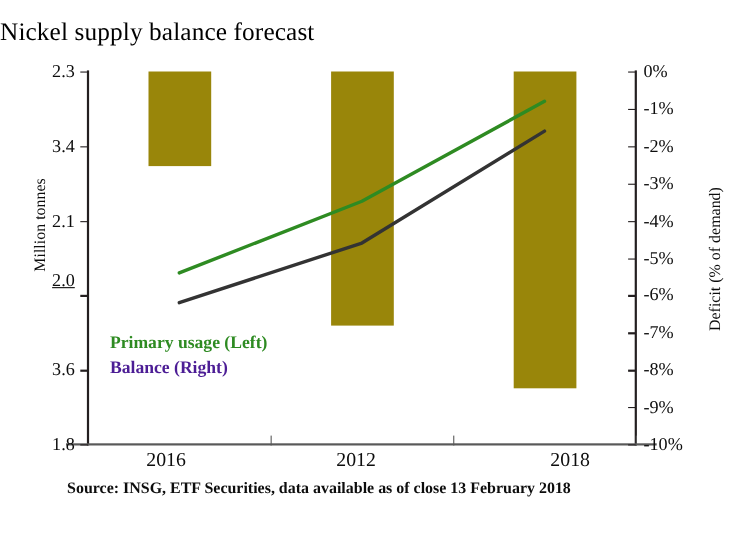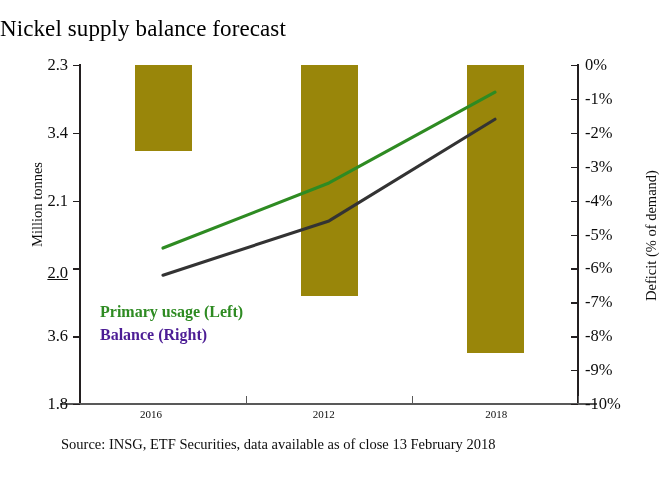--- a/index.html
+++ b/index.html
@@ -98,21 +98,21 @@
     width: 46px;
     left: 585px;
     font-size: 16.5px;
     color: #0d0d0d;
     line-height: 1;
   }
   .xlabel {
     position: absolute;
     top: 409px;
     text-align: center;
-    font-size: 11px;
+    font-size: 18px;
     color: #0d0d0d;
     line-height: 1;
   }
 
   .axis-title-left {
     position: absolute;
     left: -43px;
     top: 196px;
     width: 160px;
     text-align: center;
@@ -163,20 +163,21 @@
   }
 
   
   .source-note {
     position: absolute;
     left: 61px;
     top: 436px;
     font-size: 14.5px;
     color: #0d0d0d;
     white-space: nowrap;
+    font-weight: bold;
   }
 </style>
 </head>
 <body>
 
 <div id="chart-root">
 
   <div class="chart-title">Nickel supply balance forecast</div>
 
   <div id="bars-layer">
@@ -194,21 +195,21 @@
   <div class="axis-line-right"></div>
   <div class="axis-line-bottom"></div>
 
   <div id="left-axis-layer">
       <div class="ylabel-left" style="top: 57px;">2.3</div>
       <div class="tick-left" style="top: 65px;"></div>
       <div class="ylabel-left" style="top: 124.8px;">3.4</div>
       <div class="tick-left" style="top: 132.8px;"></div>
       <div class="ylabel-left" style="top: 192.6px;">2.1</div>
       <div class="tick-left" style="top: 200.6px;"></div>
-      <div class="ylabel-left" style="top: 265px; text-decoration: underline;">2.0</div>
+      <div class="ylabel-left" style="top: 247px; text-decoration: underline;">2.0</div>
       <div class="tick-left" style="top: 268.4px;"></div>
       <div class="ylabel-left" style="top: 328.2px;">3.6</div>
       <div class="tick-left" style="top: 336.2px;"></div>
       <div class="ylabel-left" style="top: 396px;">1.8</div>
       <div class="tick-left" style="top: 404px;"></div>
     </div>
   <div id="right-axis-layer">
       <div class="ylabel-right" style="top: 57px;">0%</div>
       <div class="tick-right" style="top: 65px;"></div>
       <div class="ylabel-right" style="top: 90.9px;">-1%</div>
@@ -228,21 +229,21 @@
       <div class="ylabel-right" style="top: 328.2px;">-8%</div>
       <div class="tick-right" style="top: 336.2px;"></div>
       <div class="ylabel-right" style="top: 362.1px;">-9%</div>
       <div class="tick-right" style="top: 370.1px;"></div>
       <div class="ylabel-right" style="top: 396px;">-10%</div>
       <div class="tick-right" style="top: 404px;"></div>
     </div>
   <div id="bottom-axis-layer">
       <div class="xlabel" style="left: 111px; width: 80px;">2016</div>
       <div class="xlabel" style="left: 283.7px; width: 80px;">2012</div>
-      <div class="xlabel" style="left: 456.3px; width: 80px;">2018</div>
+      <div class="xlabel" style="left: 456.3px; width: 80px; text-align: right;">2018</div>
       <div class="tick-bottom" style="left: 246px;"></div>
       <div class="tick-bottom" style="left: 412px;"></div>
       <div class="tick-bottom" style="left: 578px;"></div>
     </div>
 
   <div class="axis-title-left">Million tonnes</div>
   <div class="axis-title-right">Deficit (% of demand)</div>
 
   <div class="legend">
     <div class="legend-item" style="color: rgb(46, 139, 34);">

